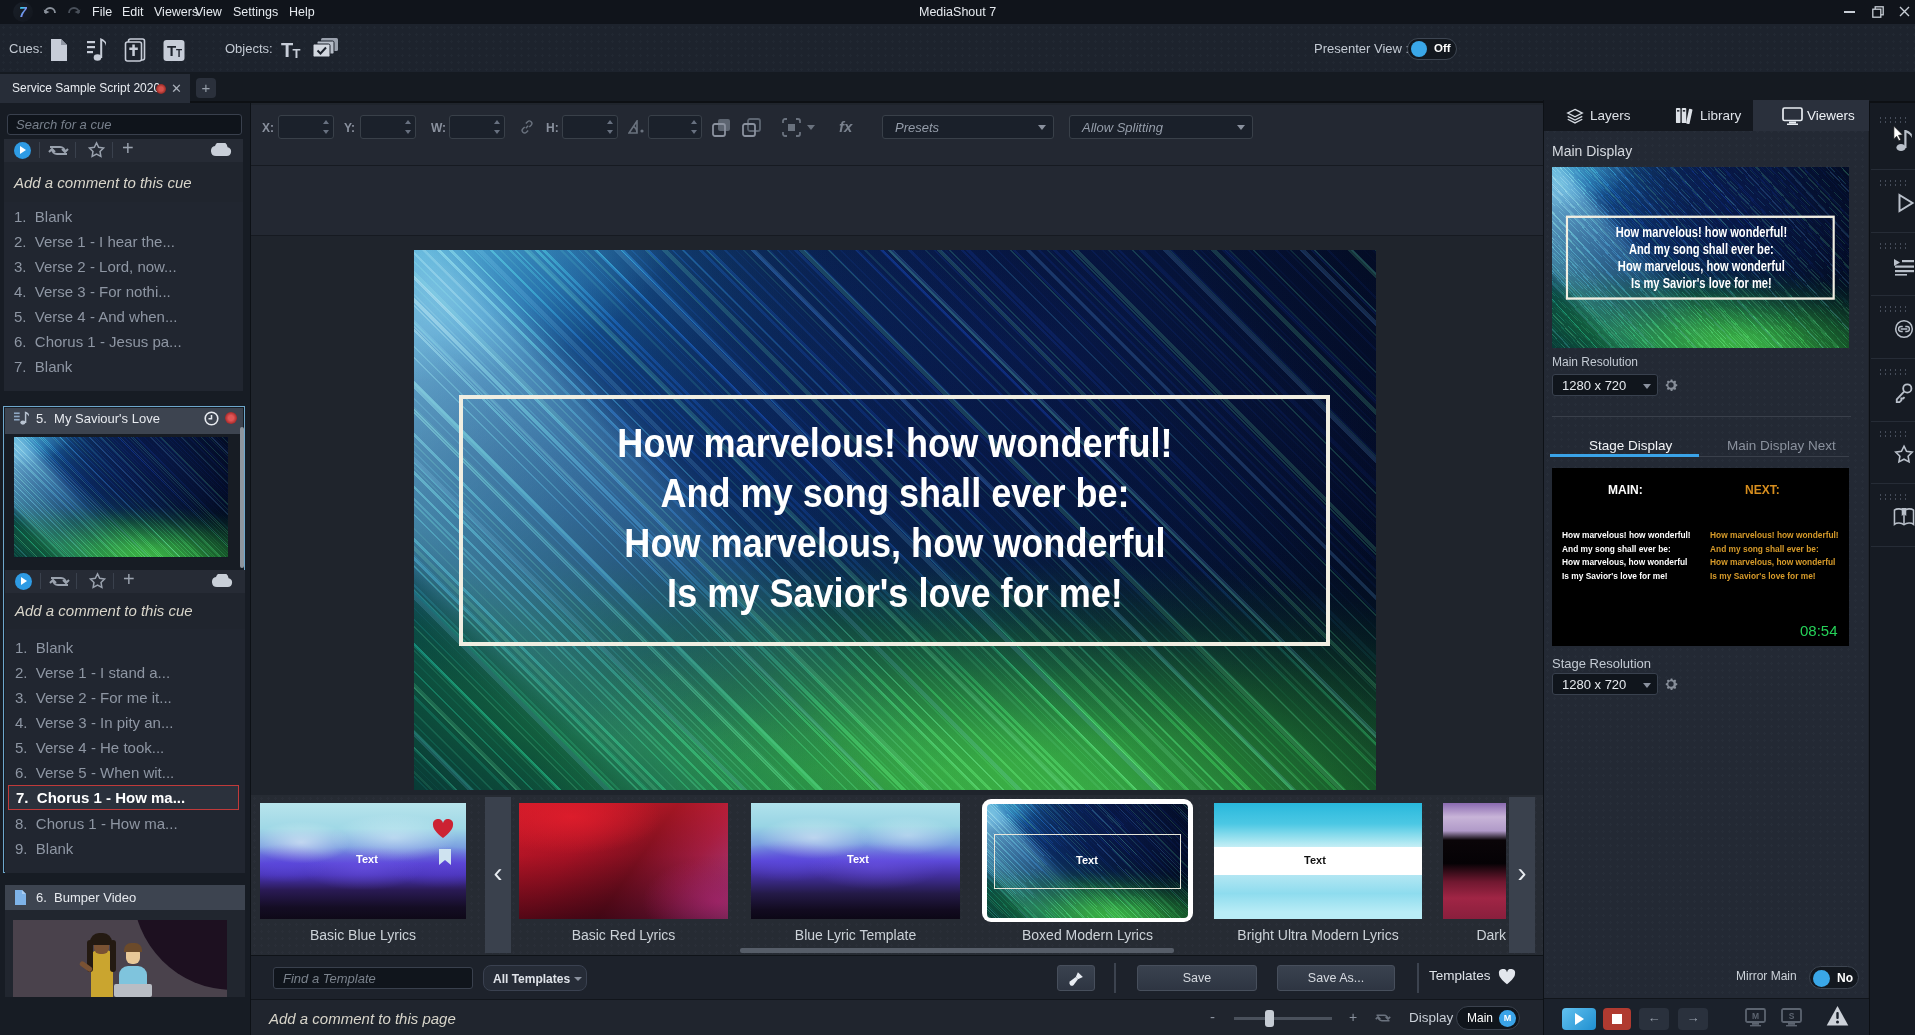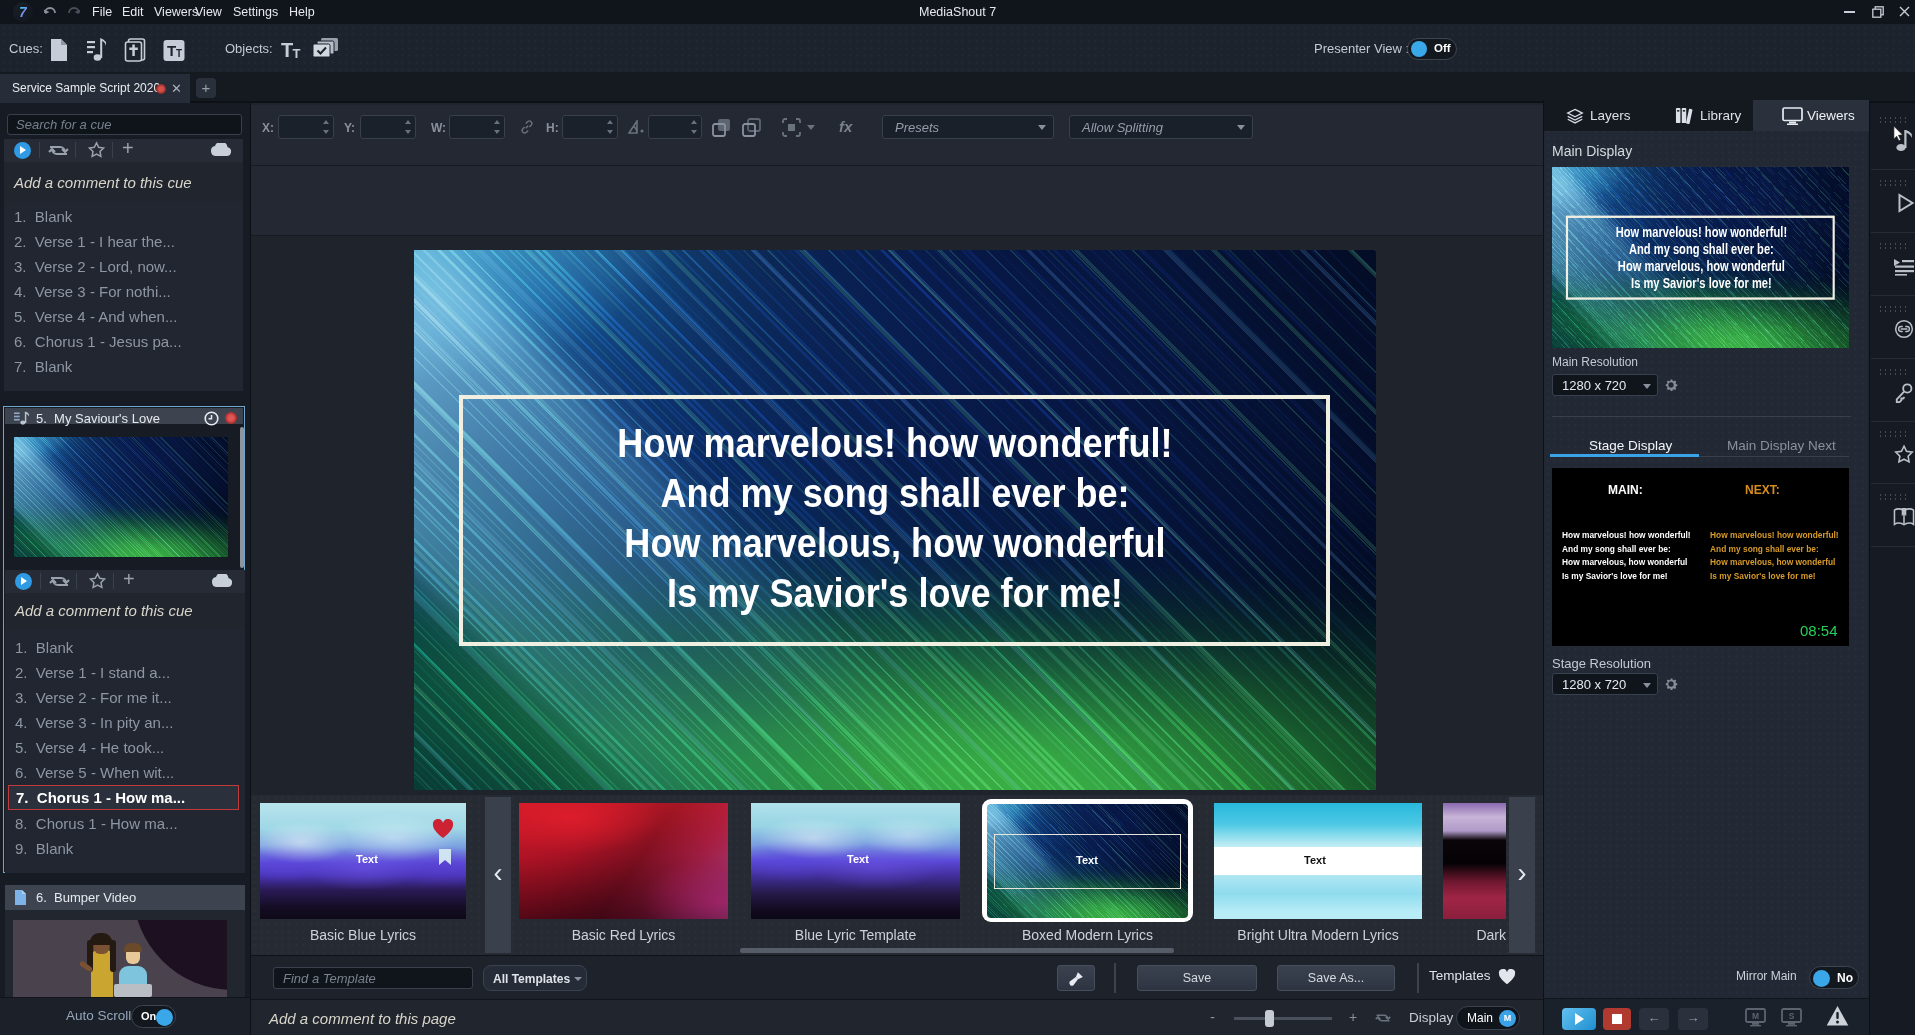--- a/index.html
+++ b/index.html
@@ -220,21 +220,21 @@
     <div class="it" style="top:6px">1.&nbsp; Blank</div>
     <div class="it" style="top:31px">2.&nbsp; Verse 1 - I hear the...</div>
     <div class="it" style="top:56px">3.&nbsp; Verse 2 - Lord, now...</div>
     <div class="it" style="top:81px">4.&nbsp; Verse 3 - For nothi...</div>
     <div class="it" style="top:106px">5.&nbsp; Verse 4 - And when...</div>
     <div class="it" style="top:131px">6.&nbsp; Chorus 1 - Jesus pa...</div>
     <div class="it" style="top:156px">7.&nbsp; Blank</div>
   </div>
 
   <div class="abs" style="left:3px;top:303px;width:242px;height:467px;border:1px solid #6ea7cc;background:#171c24;">
-    <div class="phead" style="left:1px;top:1px;width:238px;height:16px;">
+    <div class="phead" style="left:1px;top:1px;width:238px;height:26px;">
       <svg class="abs" style="left:9px;top:3px" width="17" height="15" viewBox="0 0 21 17">
             <g>
               <rect x="0" y="1" width="7" height="2" fill="#8fa8c4"></rect>
               <rect x="0" y="5" width="7" height="2" fill="#8fa8c4"></rect>
               <rect x="0" y="9" width="7" height="2" fill="#8fa8c4"></rect>
               <ellipse cx="11" cy="13.5" rx="3.2" ry="2.6" fill="#b9c4d2"></ellipse>
               <rect x="13.4" y="2" width="1.8" height="12" fill="#b9c4d2"></rect>
               <path d="M13.4 2 q4 1 5 4 l0 -3 q-2 -2.5 -5 -3z" fill="#b9c4d2"></path>
             </g>
           </svg>
@@ -316,27 +316,20 @@
       <div class="abs" style="left:97px;top:20px;width:6px;height:32px;background:#241a12;border-radius:3px"></div>
       <div class="abs" style="left:66px;top:44px;width:14px;height:5px;background:#7a5233;border-radius:3px;transform:rotate(35deg)"></div>
 
       <div class="abs" style="left:106px;top:46px;width:28px;height:31px;background:#7fc4dd;border-radius:9px 9px 0 0"></div>
       <div class="abs" style="left:113px;top:27px;width:14px;height:17px;background:#e8c898;border-radius:6px"></div>
       <div class="abs" style="left:111px;top:23px;width:18px;height:9px;background:#6b4a2a;border-radius:7px 7px 0 0"></div>
       <div class="abs" style="left:101px;top:64px;width:38px;height:13px;background:#b9bdc4;border-radius:2px"></div>
     </div>
   </div>
 
-  <div class="abs" style="left:0;top:894px;width:250px;height:38px;background:#1b2029;border-top:1px solid #11151b;">
-    <div class="abs" style="left:66px;top:10px;font-size:13.5px;color:#94a5ba">Auto Scroll</div>
-    <div class="toggle" style="left:131px;top:7px;width:45px;height:23px;border-radius:12px">
-      <div class="tlbl" style="left:9px;top:4px;font-size:11px">On</div>
-      <div class="knob" style="left:24px;top:2.5px;width:17px;height:17px"></div>
-    </div>
-  </div>
 
   <div class="abs" style="left:240px;top:324px;width:4px;height:141px;background:#8e959e;border-radius:2px;"></div>
 </div>
 
 <div id="center">
 
   <div class="crow" style="top:2px;height:61px;background:#232832;border-bottom:1px solid #161a21;">
     <div class="plabel" style="left:11px;top:16px">X:</div>
     <div class="inp" style="left:27px;top:10px;width:56px"></div>
         <div class="spin2" style="left:71px;top:10px"></div>

